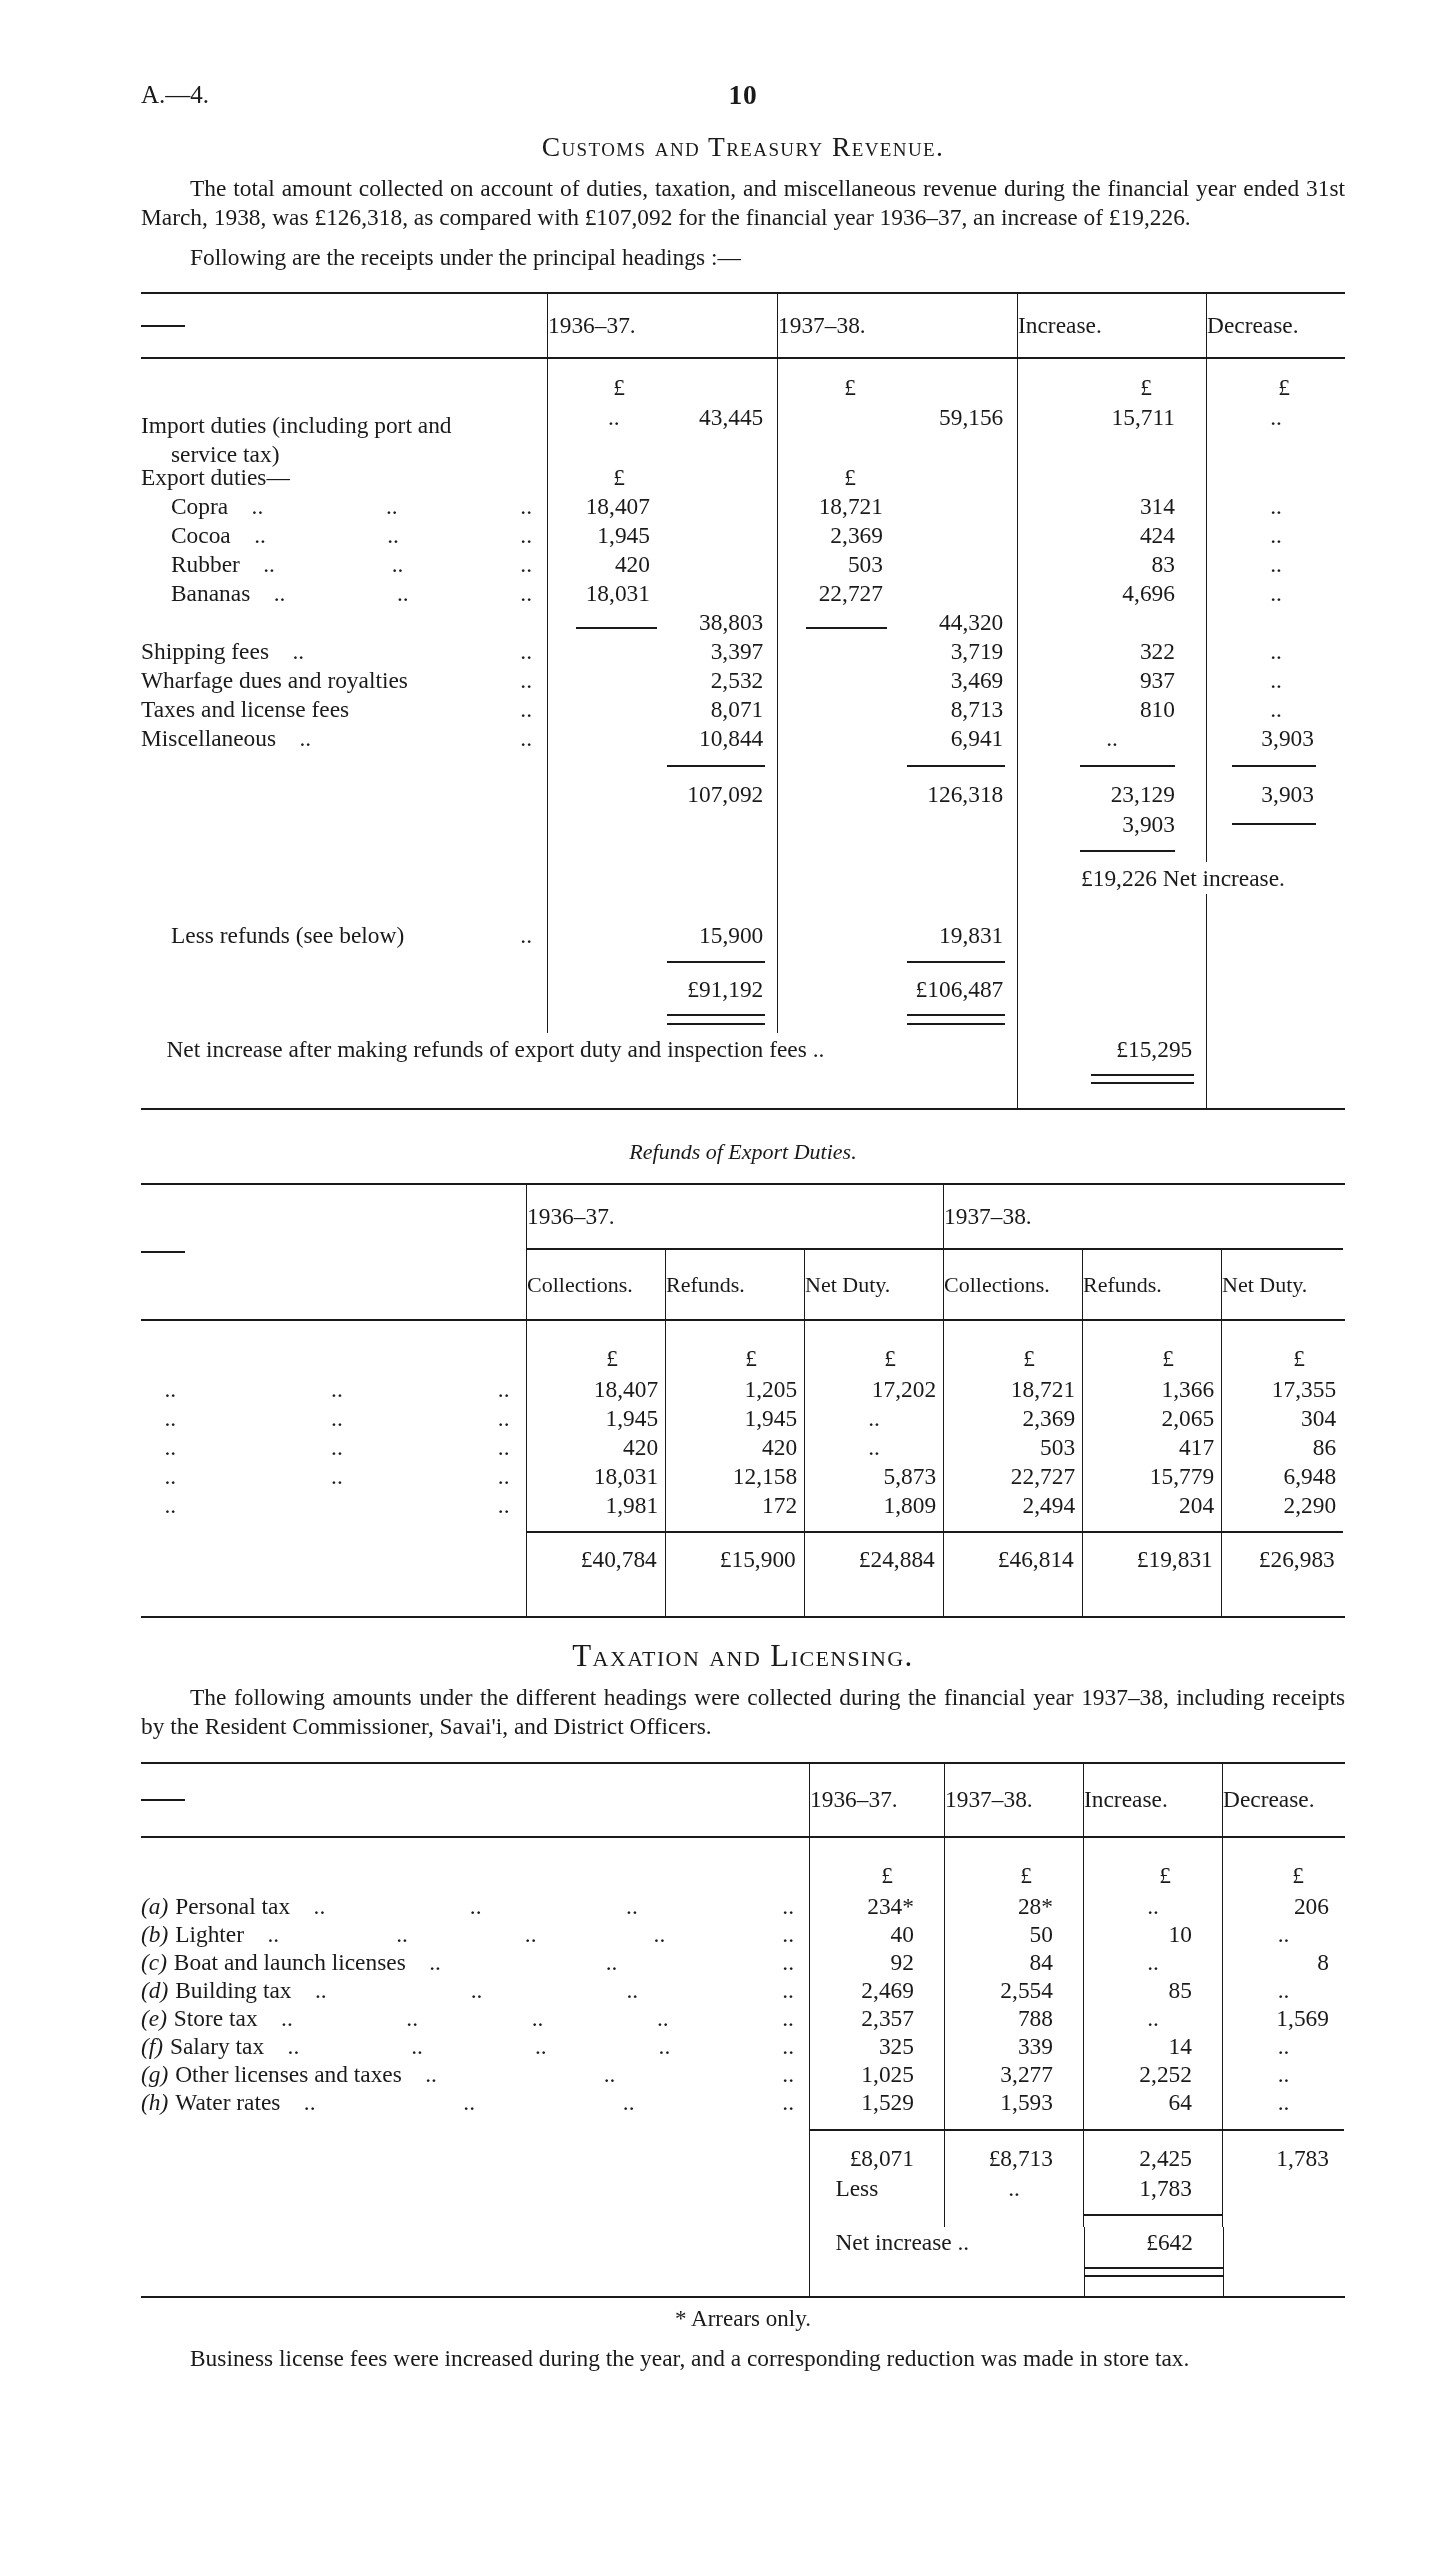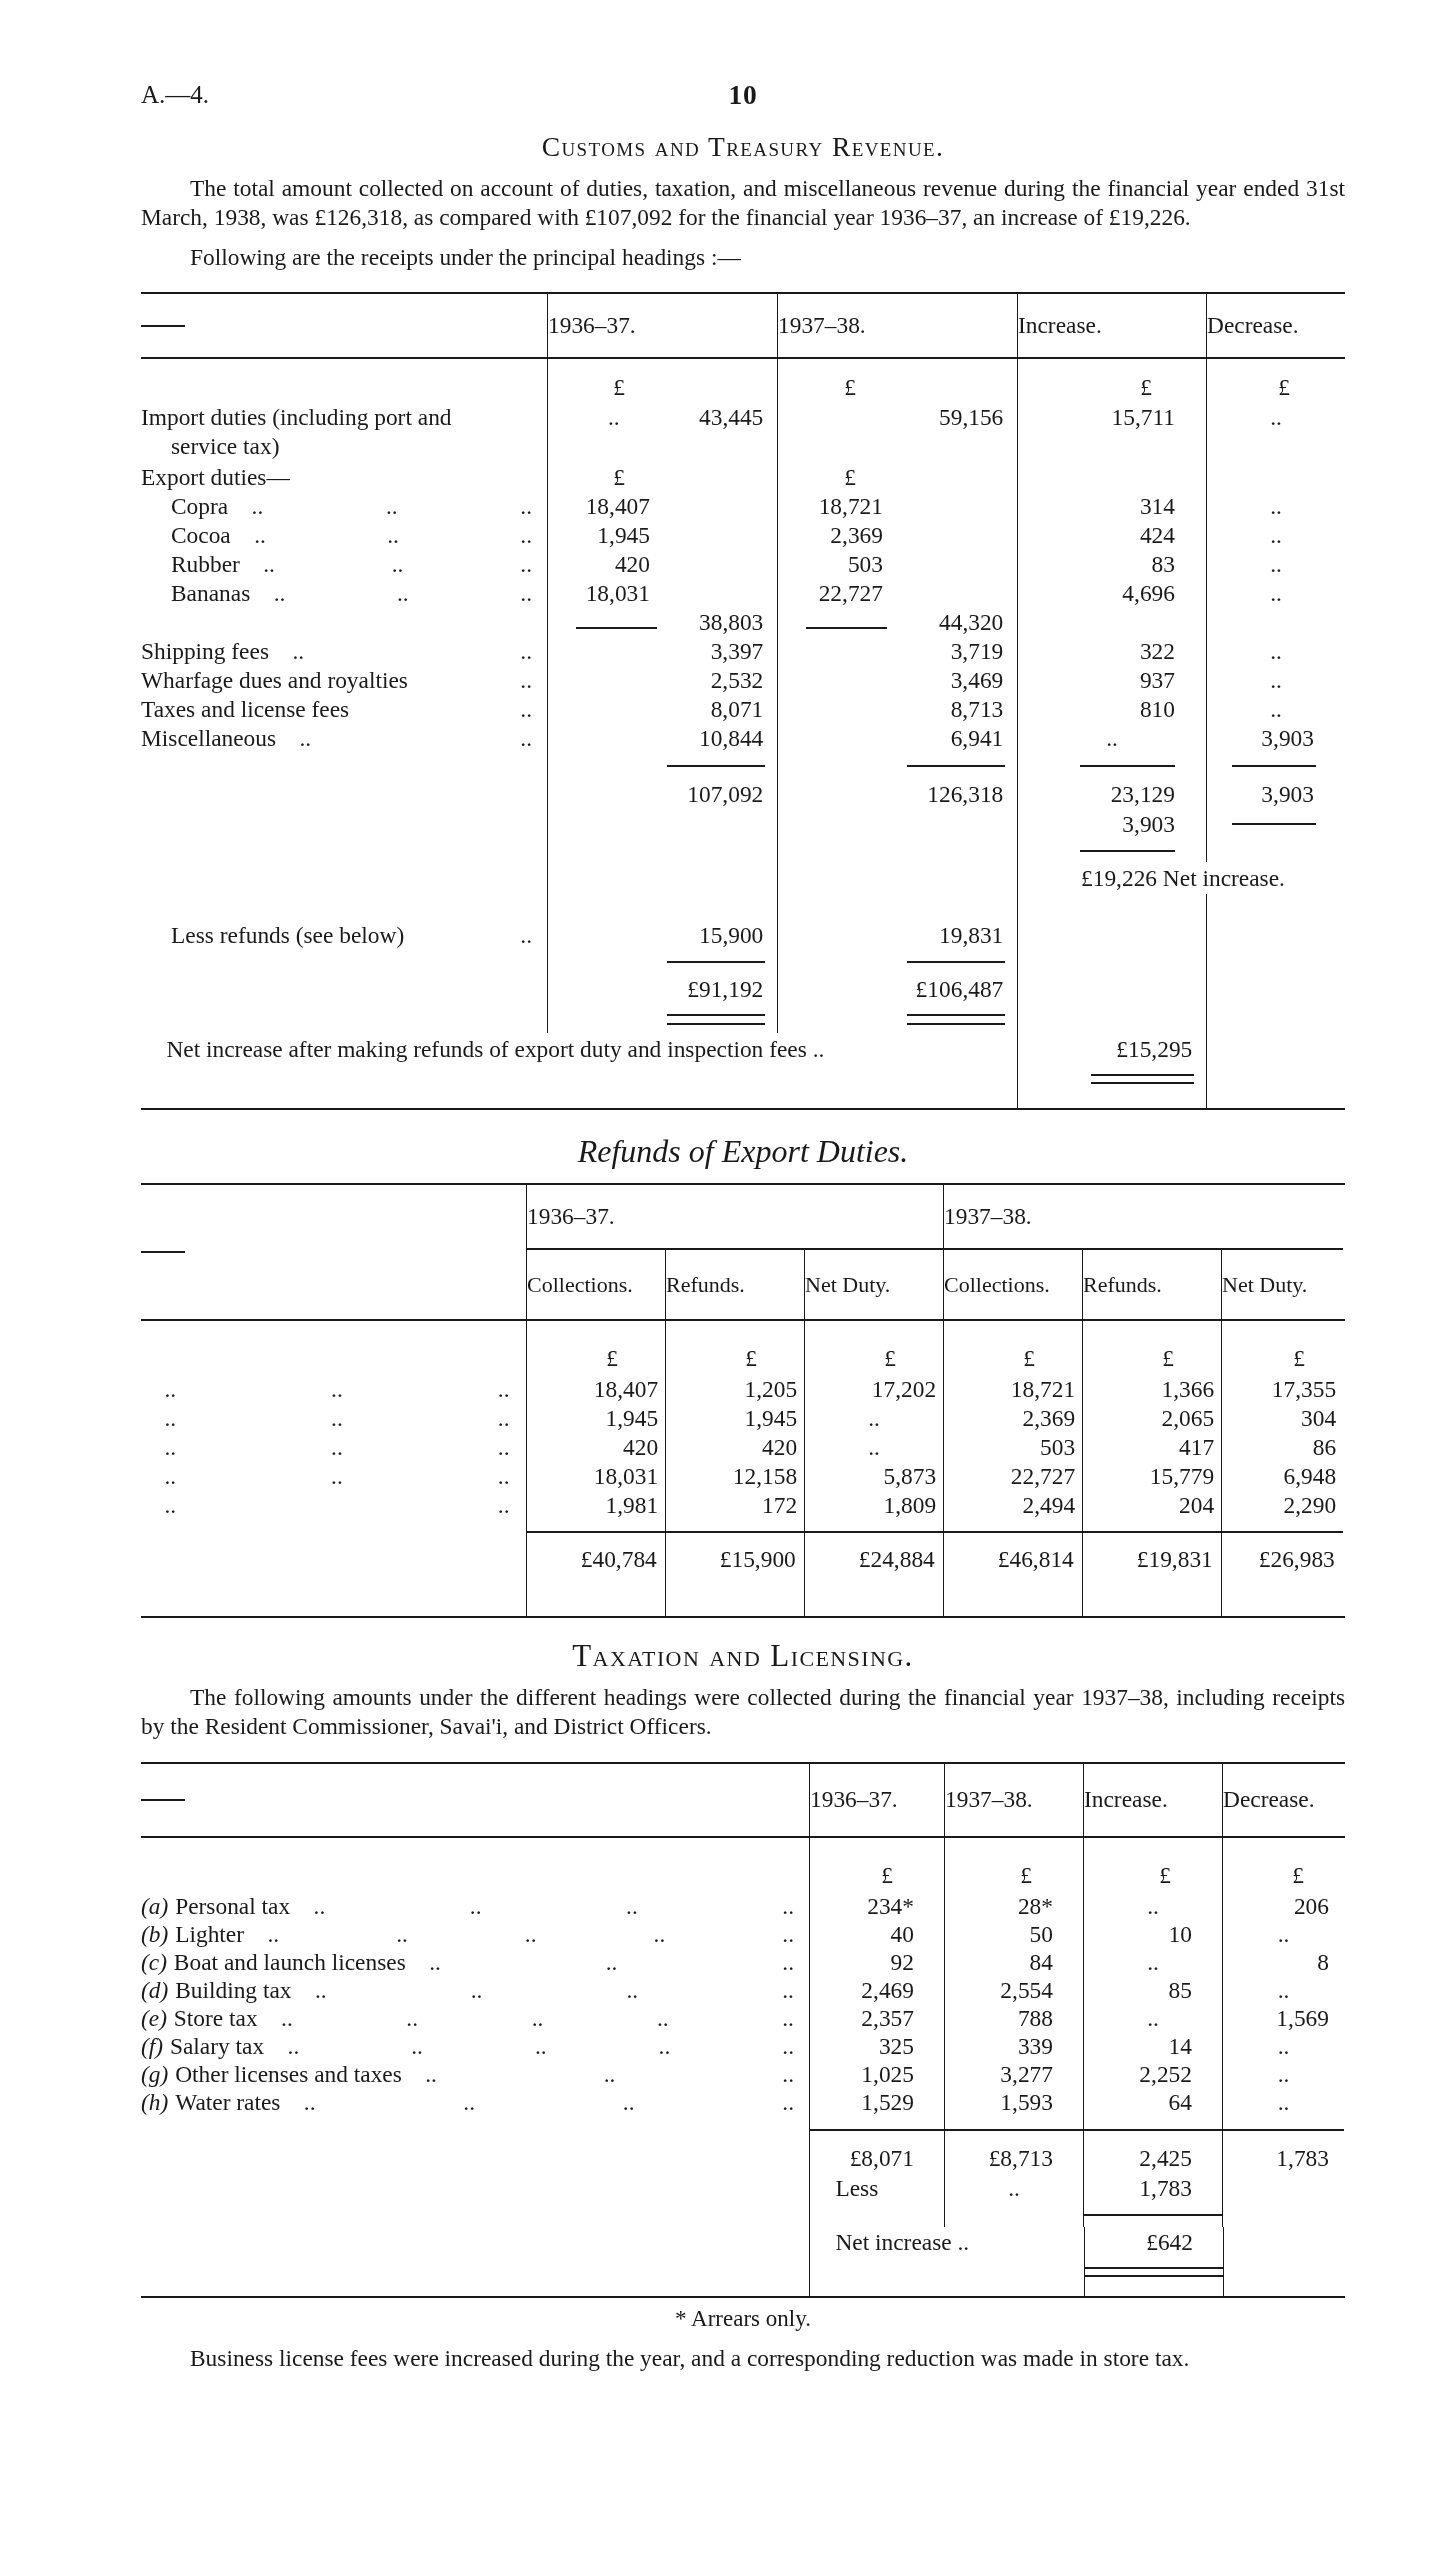--- a/index.html
+++ b/index.html
@@ -9,21 +9,21 @@
     font-family:"Liberation Serif","DejaVu Serif",serif;
     color:var(--ink);font-size:23.4px;line-height:29px;overflow:hidden;
   }
   .page{padding:0 107px 0 141px;width:1204px;}
   
   .topbar{padding-top:80px;height:30px;position:relative;font-size:25px;}
   .pageno{position:absolute;left:0;right:0;text-align:center;font-weight:bold;font-size:27.5px;letter-spacing:0.7px;}
   
   .sc{font-variant:small-caps;font-weight:normal;text-align:center;font-size:27.5px;line-height:33px;letter-spacing:1.4px;margin:20px 0 0 0;}
   .sc2{margin-top:22px;font-size:31px;line-height:32px;}
-  .it{font-style:italic;font-weight:normal;text-align:center;font-size:32px;line-height:33px;margin:25px 0 0 0;}
+  .it{font-style:italic;font-weight:normal;text-align:center;font-size:22px;line-height:33px;margin:25px 0 0 0;}
   p.bodytxt{margin:11px 0 0 0;text-align:justify;text-indent:49px;}
   p.noj{text-align:left;}
   .foot{margin:6.9px 0 0 0;text-align:center;font-size:23px;line-height:27.5px;}
   
   .tbl{border-top:2.1px solid var(--ink);border-bottom:2.1px solid var(--ink);}
   .t1{margin-top:20px;}
   .t2{margin-top:15px;}
   .t3{margin-top:21px;}
   .r{display:grid;align-items:stretch;}
   .c{display:flex;align-items:center;min-width:0;}
@@ -33,21 +33,21 @@
   .hd{justify-content:flex-start;align-items:center;text-align:center;}
   .hrule{border-bottom:2.1px solid var(--ink);}
   
   .hdash{width:44px;border-top:2.1px solid var(--ink);display:inline-block;}
   
   .stubc{padding-right:15px;}
   .stubc .lbl{white-space:nowrap;}
   .ind{padding-left:30px;}
   .lead{flex:1;display:flex;justify-content:space-between;margin-left:23.4px;}
   .lead.one{justify-content:flex-end;}
-  .stub2{display:block;padding-right:0;}
+  .stub2{display:block;padding-right:0;margin-top:8px;}
   .stub2 .l2{padding-left:30px;}
   .tag{font-style:italic;margin-right:6.9px;}
   
   .pi {justify-content:flex-end;padding-right:127px;}   
   .pi2{justify-content:flex-end;padding-right:134px;}   
   .po {justify-content:flex-end;padding-right:13.7px;}    
   .ps {justify-content:flex-end;padding-right:152px;}   
   .ps2{justify-content:flex-end;padding-right:161px;}   
   .psi{justify-content:flex-end;padding-right:54px;}
   .psd{justify-content:flex-end;padding-right:55px;}

